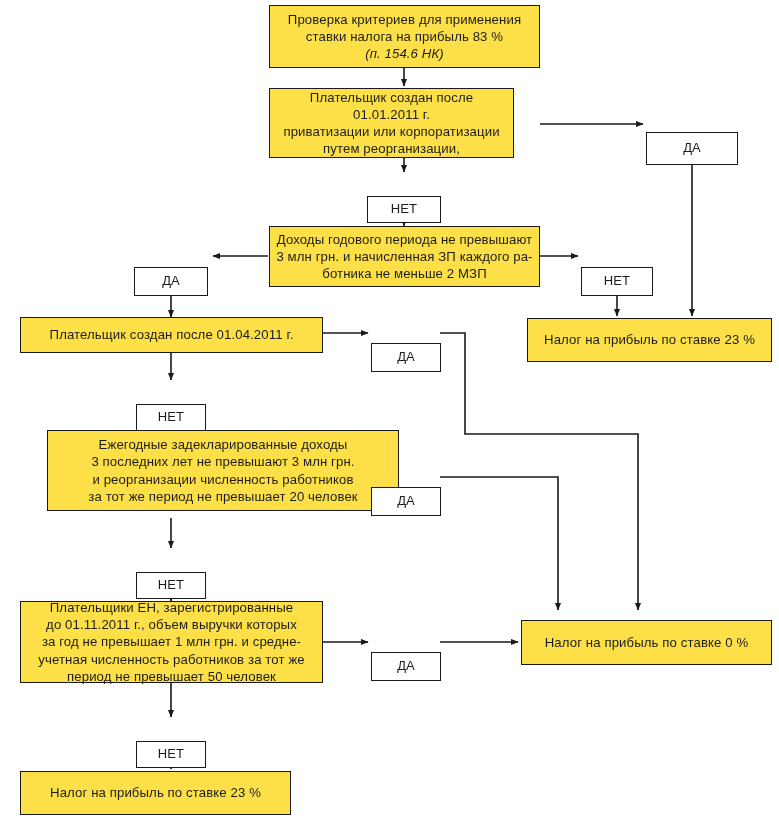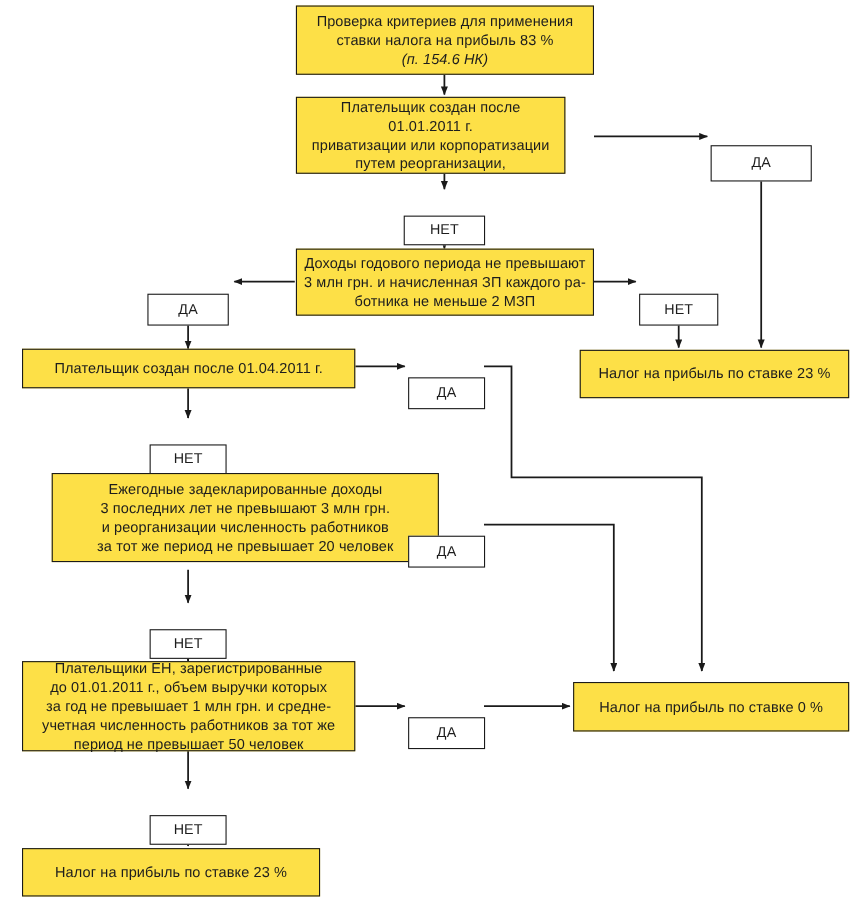--- a/index.html
+++ b/index.html
@@ -176,21 +176,21 @@
     <div class="txt">ДА</div>
   </div>
 
   <div class="node fill-white t-label" style="left:136px; top:548px; width:70px; height:27px;">
     <div class="txt">НЕТ</div>
   </div>
 
   <div class="node fill-gray t-process" style="left:20px; top:601px; width:303px; height:82px;">
     <div class="txt">
       <span class="ln">Плательщики ЕН, зарегистрированные</span>
-      <span class="ln">до 01.01.2011 г., объем выручки которых</span>
+      <span class="ln">до 01.11.2011 г., объем выручки которых</span>
       <span class="ln">за год не превышает 1 млн грн. и средне-</span>
       <span class="ln">учетная численность работников за тот же</span>
       <span class="ln">период не превышает 50 человек</span>
     </div>
   </div>
 
   <div class="node fill-white t-label" style="left:371px; top:628px; width:70px; height:29px;">
     <div class="txt">ДА</div>
   </div>
 

